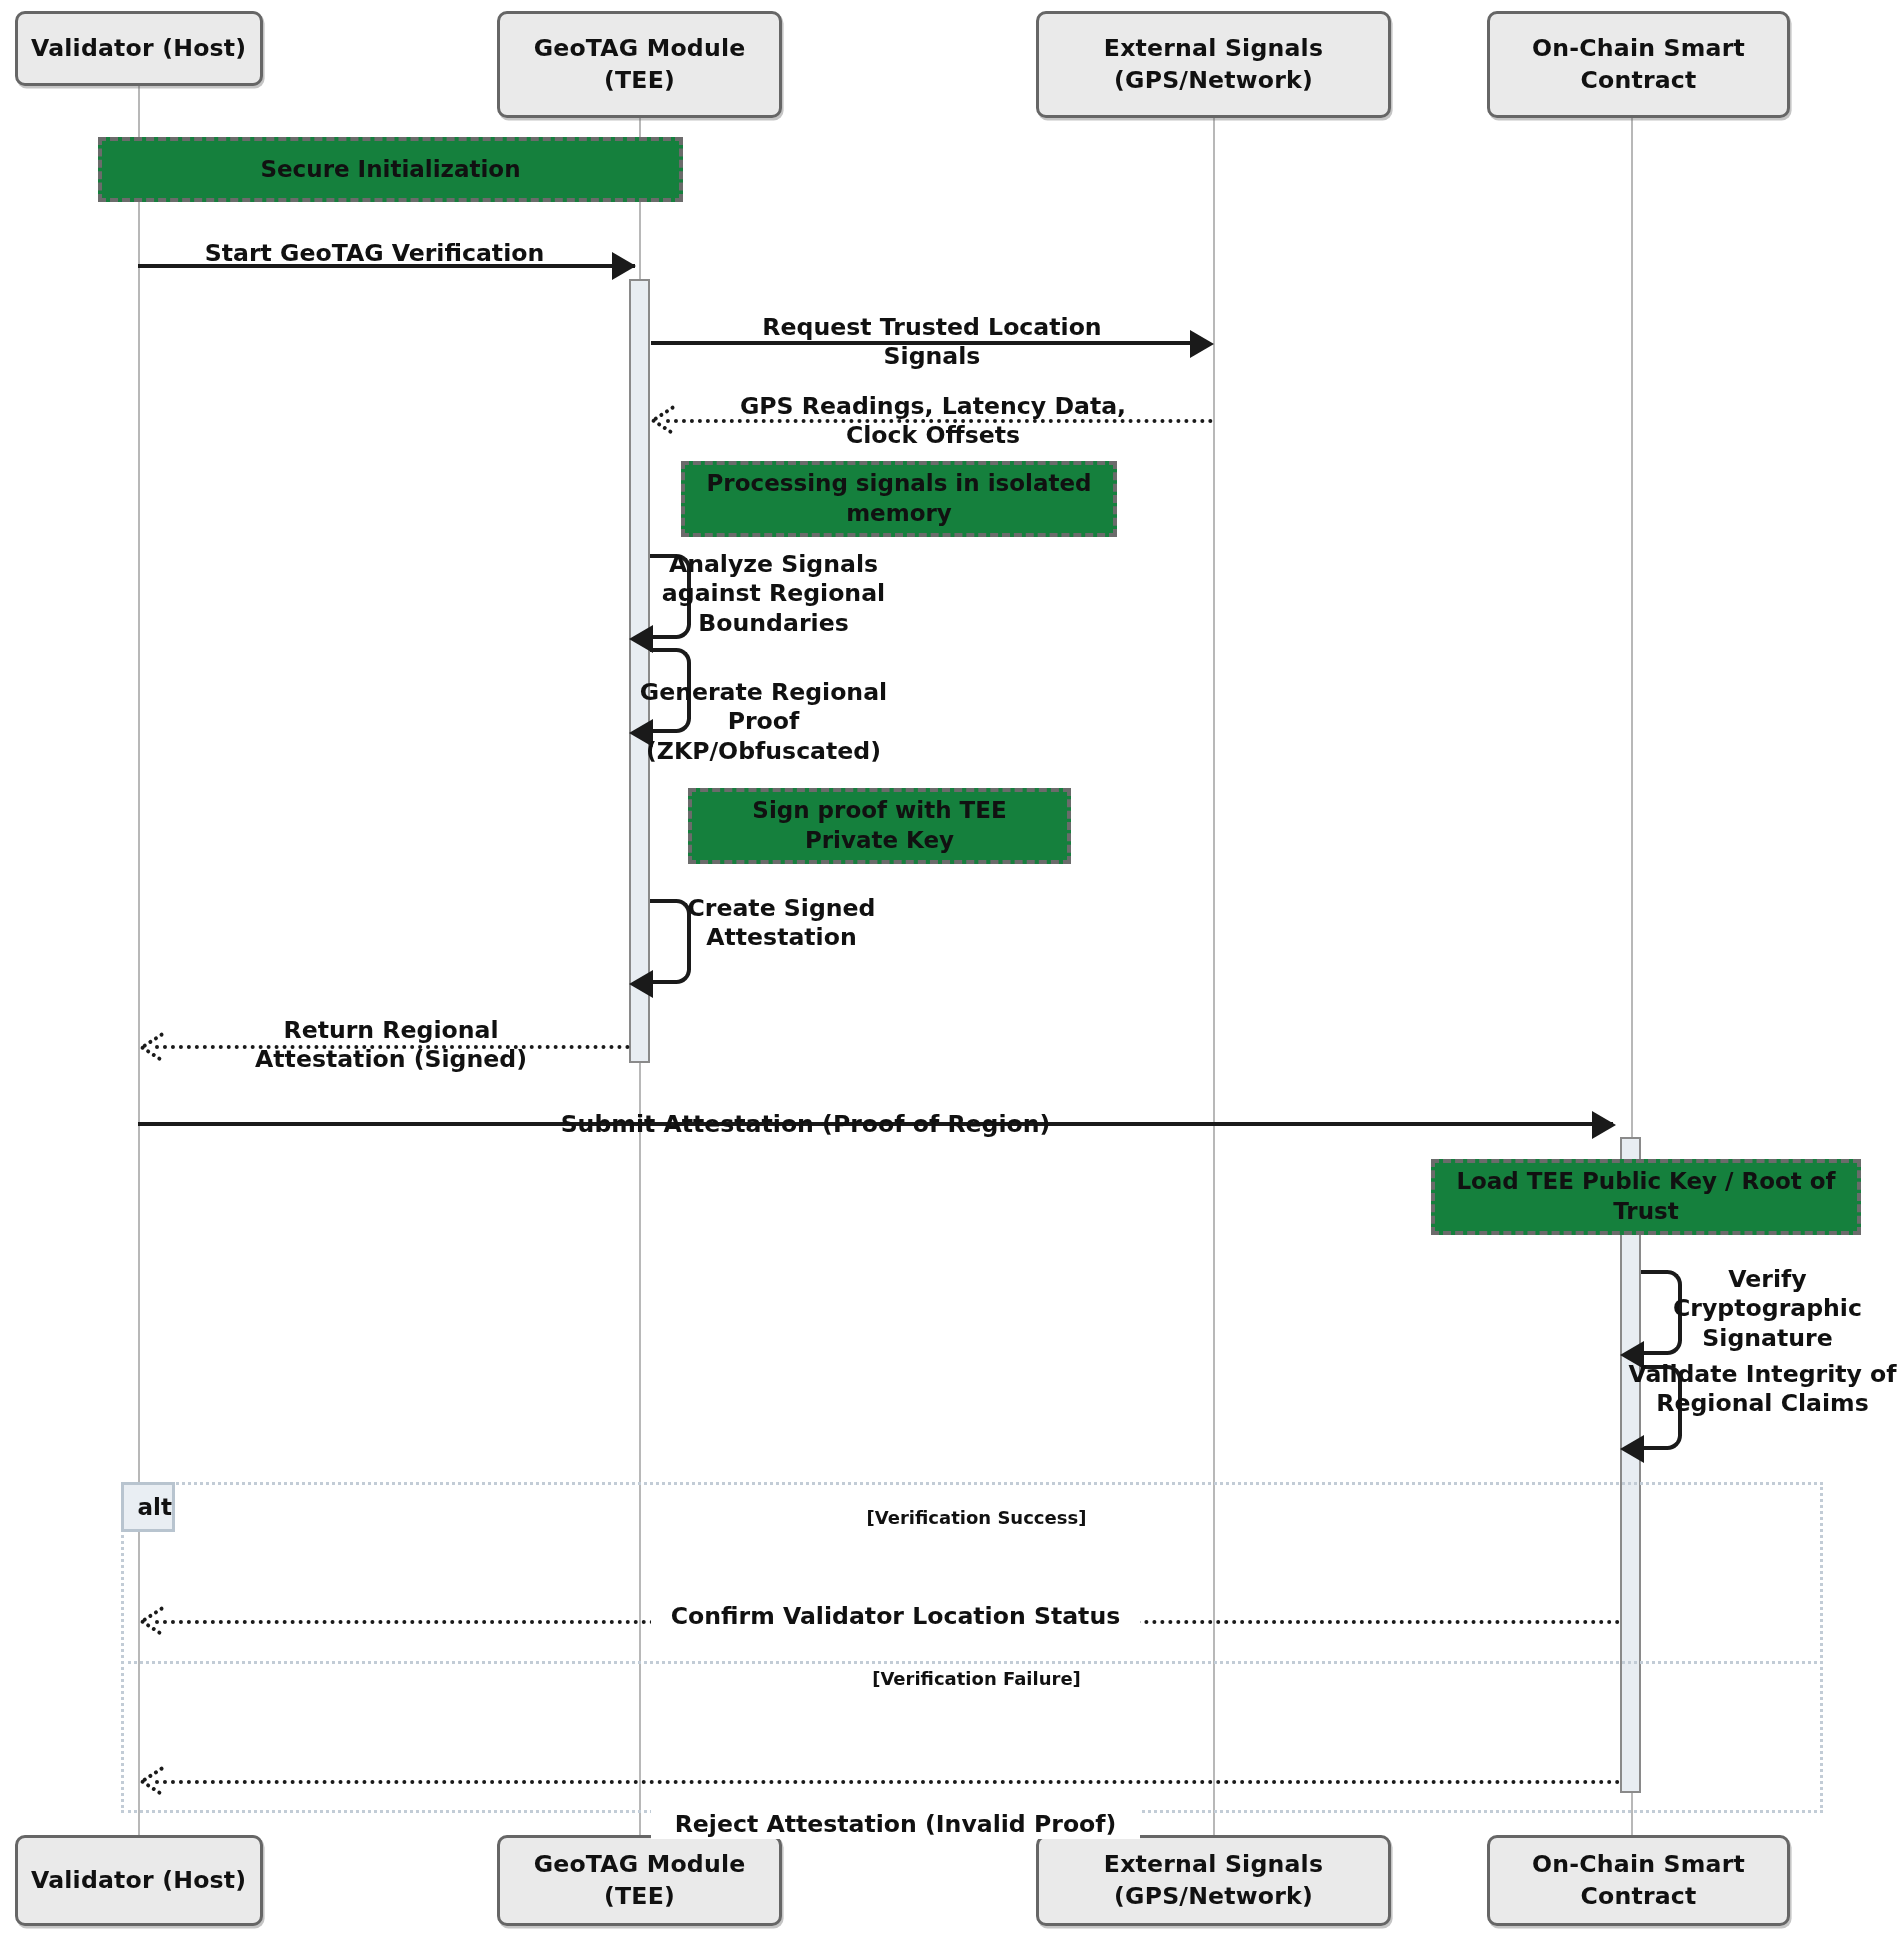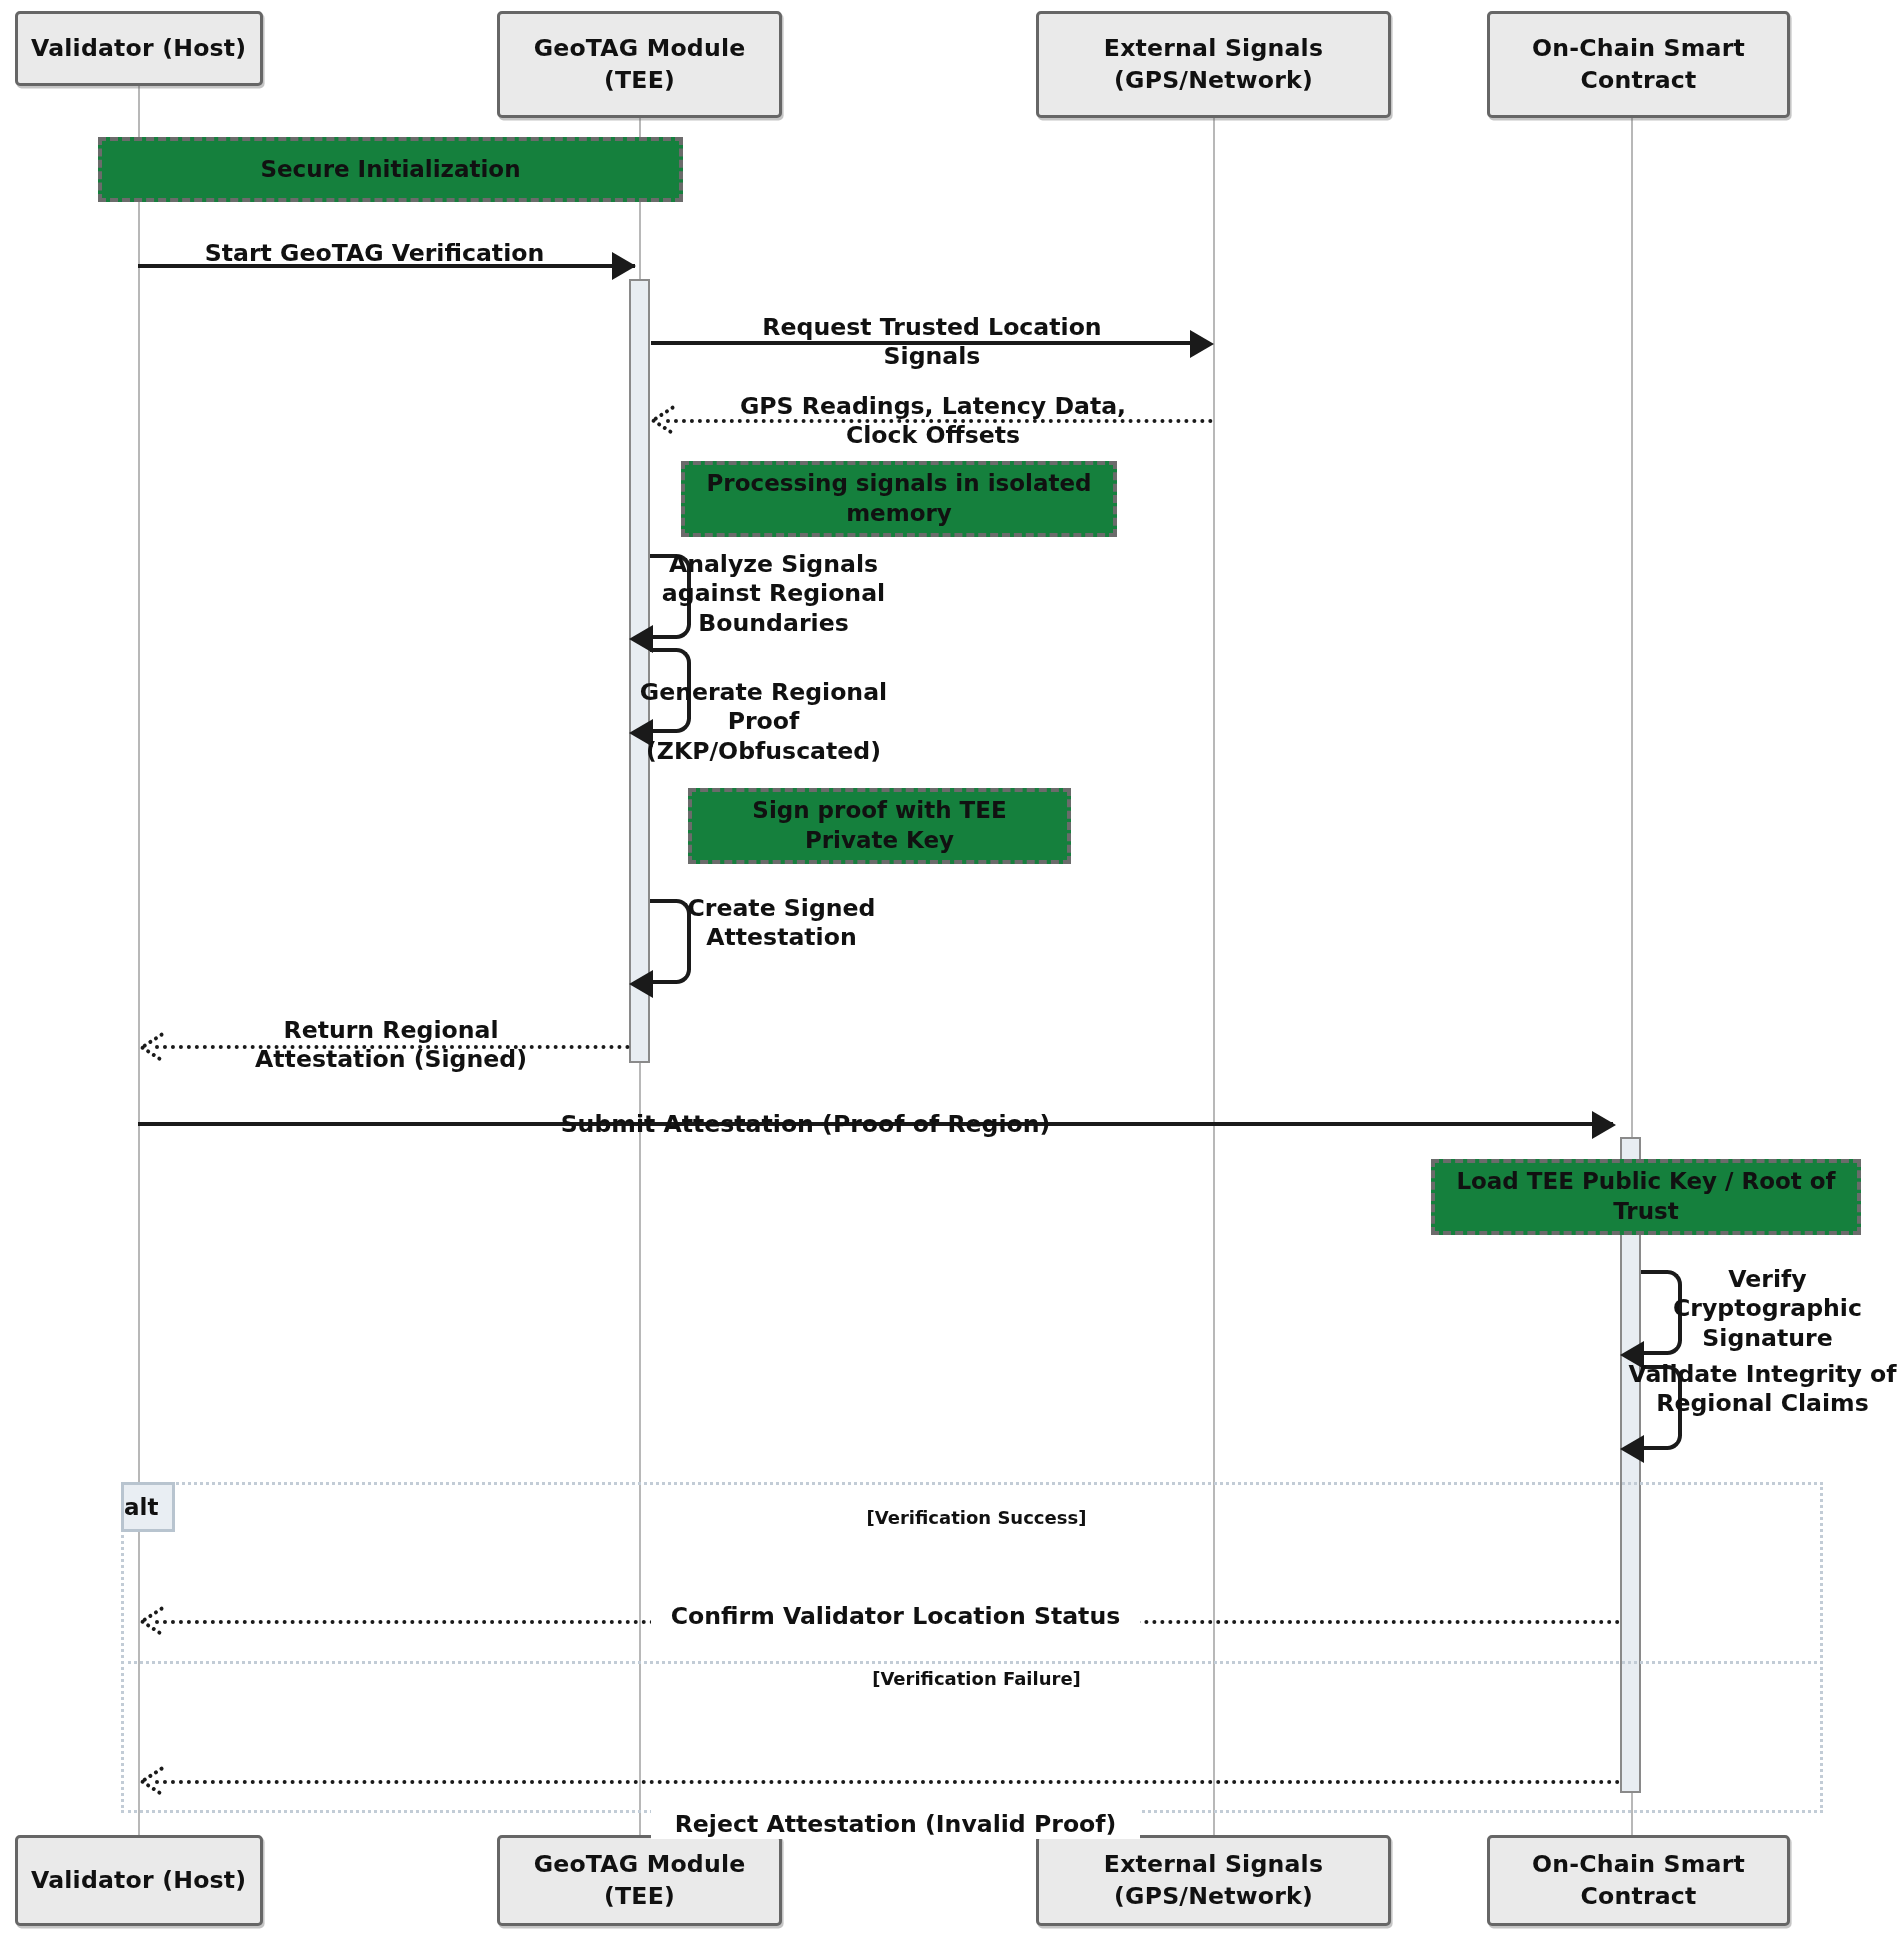--- a/index.html
+++ b/index.html
@@ -16,21 +16,21 @@
     width: 1900px;
     height: 1941px;
     background: #ffffff;
     overflow: hidden;
   }
   
   .actor-box {
     position: absolute;
     background: #eaeaea;
     border: 3.3px solid #666666;
-    border-radius: 5px;
+    border-radius: 10px;
     box-sizing: border-box;
     display: flex;
     align-items: center;
     justify-content: center;
     text-align: center;
     color: #111111;
     font-family: "DejaVu Sans", sans-serif;
     font-size: 23.6px;
     font-weight: 700;
     line-height: 1.35;
@@ -150,21 +150,21 @@
     border-top: 3.3px dotted #c2ccd6;
     z-index: 2;
   }
   .alt-tag {
     position: absolute;
     background: #e9eef3;
     border: 3.3px solid #b8c4cf;
     box-sizing: border-box;
     display: flex;
     align-items: center;
-    justify-content: flex-start;
+    justify-content: flex-end;
     color: #111111;
     font-size: 23px;
     font-weight: 700;
     z-index: 9;
   }
   .alt-cond {
     position: absolute;
     text-align: center;
     color: #111111;
     font-size: 18px;

